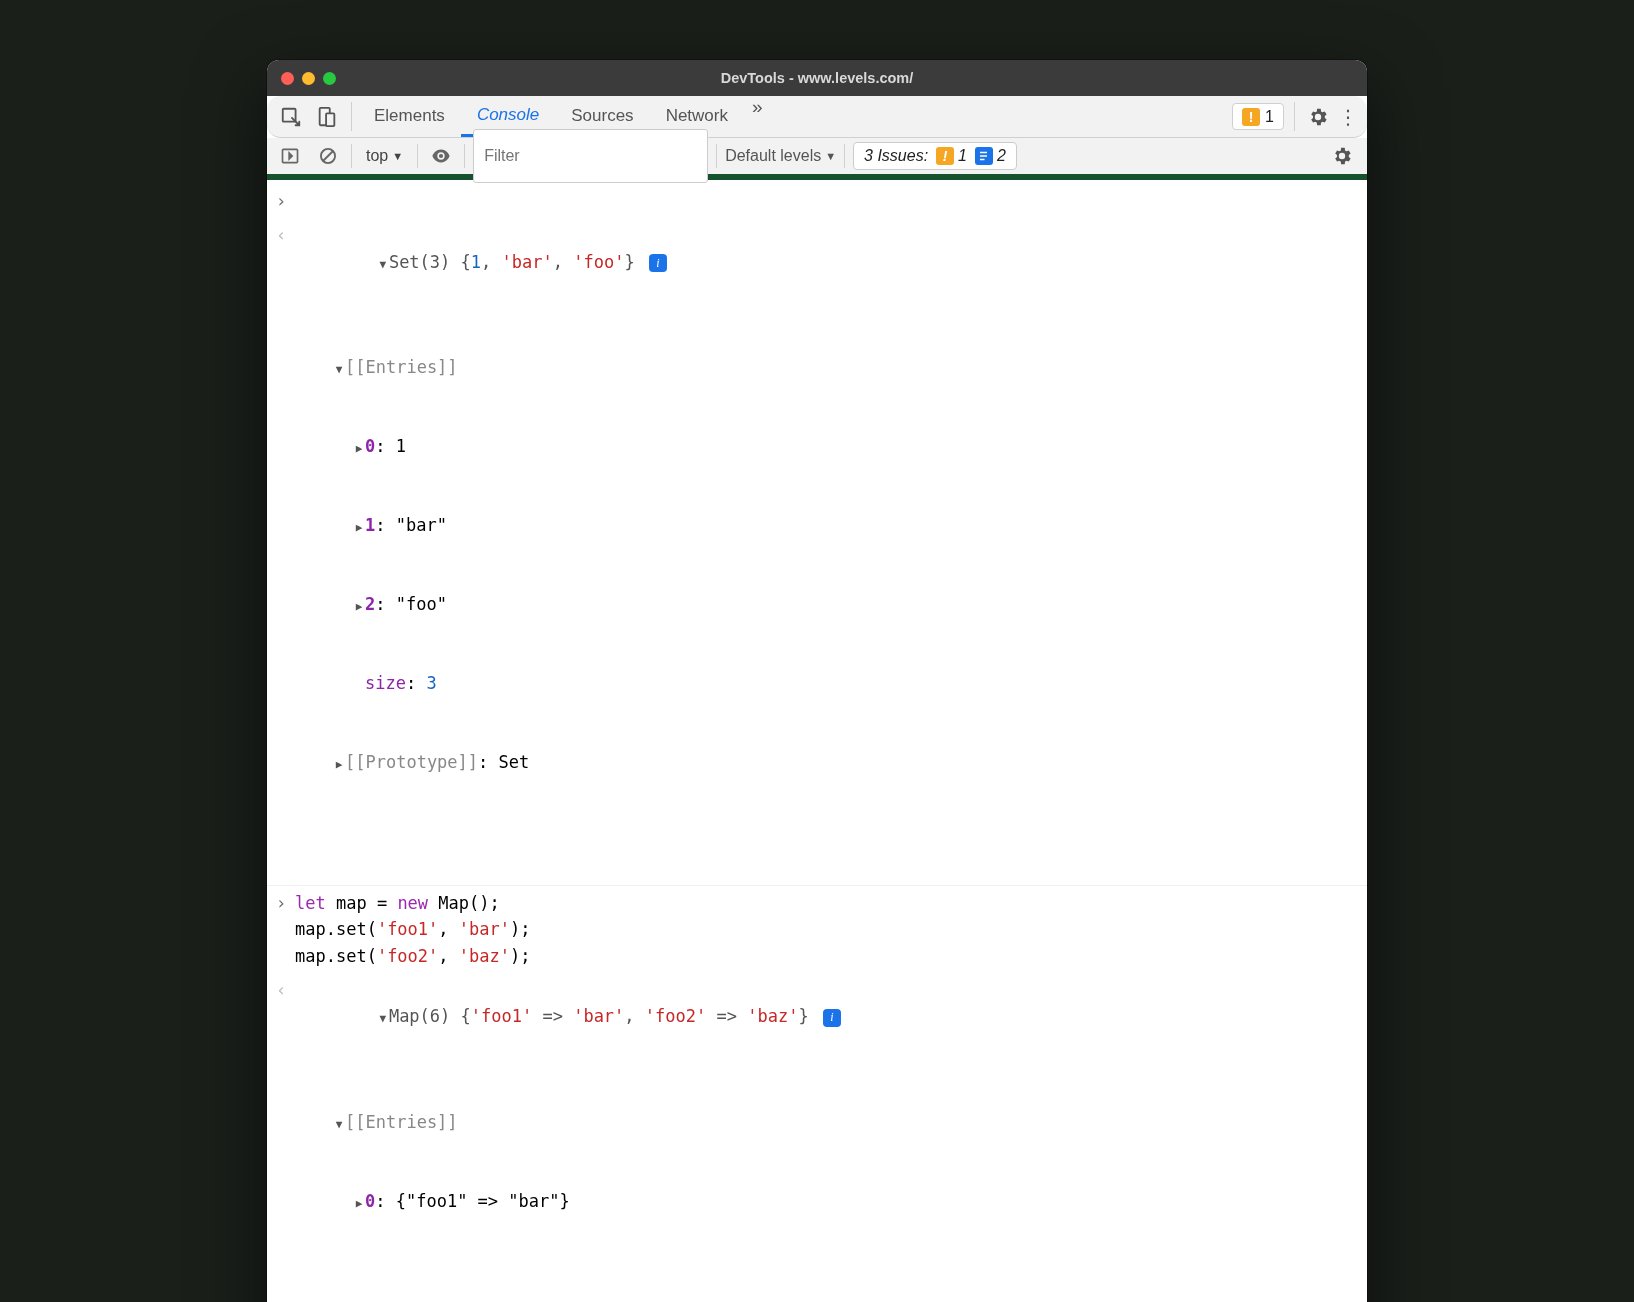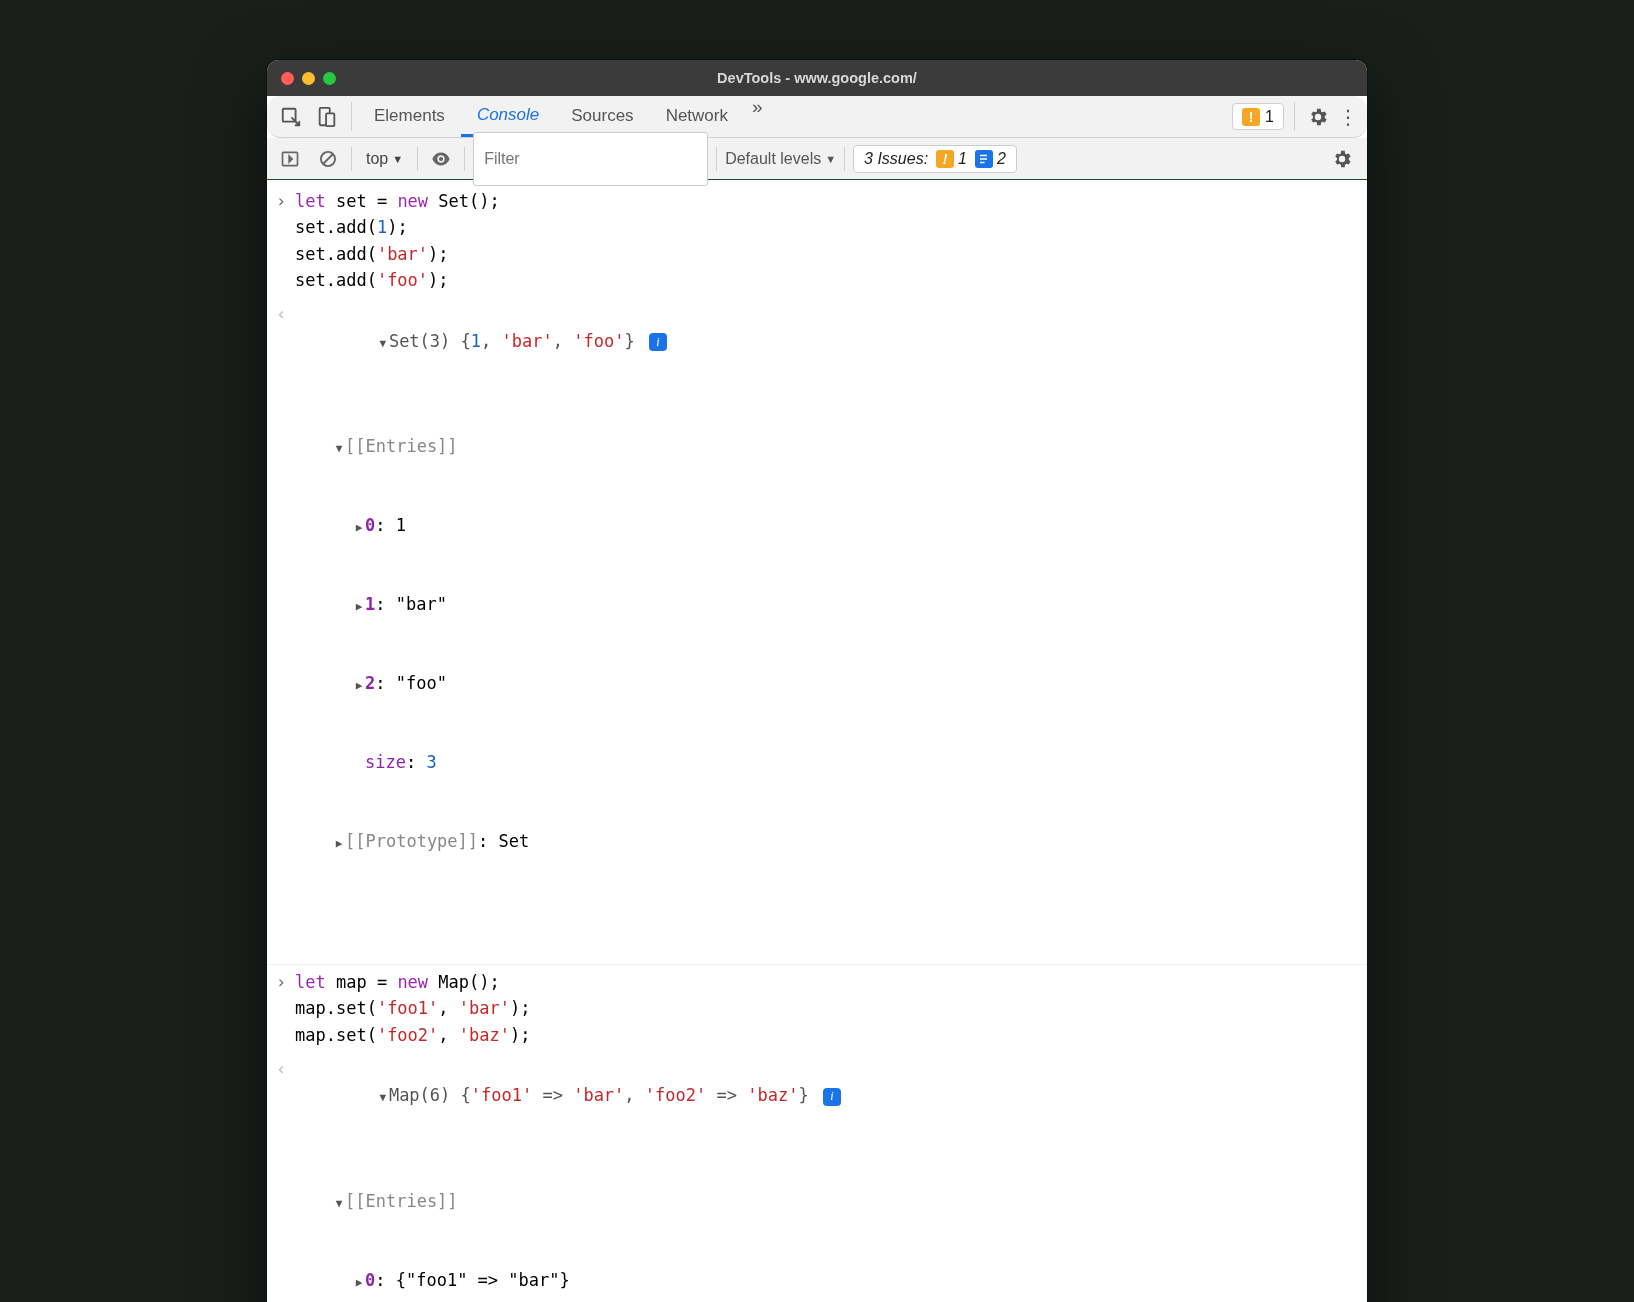--- a/index.html
+++ b/index.html
@@ -97,21 +97,21 @@
     width: 18px; height: 18px;
     background: #1a73e8;
     border-radius: 3px;
     color: #fff;
     font-weight: bold;
     display: flex; align-items: center; justify-content: center;
     font-size: 14px;
   }
   .toolbar {
     height: 42px;
-    border-bottom: 1px solid #14532d;
+    border-bottom: 6px solid #14532d;
     background: #f2f2f2;
     display: flex;
     align-items: center;
     padding: 0 8px;
     gap: 8px;
     font-size: 16px;
     color: #444;
   }
   .toolbar .tbtn {
     display: flex;
@@ -236,21 +236,21 @@
 <body>
 
 <div class="window">
 
   <div class="titlebar">
     <div class="traffic">
       <div class="dot red"></div>
       <div class="dot yellow"></div>
       <div class="dot green"></div>
     </div>
-    <div class="title">DevTools - www.google.com/</div>
+    <div class="title">DevTools - www.levels.com/</div>
   </div>
 
   <div class="tabbar">
     <div class="icon-btn">
       <svg width="22" height="22" viewBox="0 0 24 24" fill="none" stroke="currentColor" stroke-width="2">
         <rect x="3" y="3" width="14" height="14" rx="1"></rect>
         <path d="M13 13 L21 21 M17 21 L21 21 L21 17" stroke-linecap="round"></path>
       </svg>
     </div>
     <div class="icon-btn">
@@ -331,24 +331,20 @@
       <svg width="22" height="22" viewBox="0 0 24 24" fill="currentColor">
           <path d="M19.4 13a7.5 7.5 0 0 0 0-2l2-1.6-2-3.4-2.4.9a7.4 7.4 0 0 0-1.7-1L15 3h-4l-.3 2.9a7.4 7.4 0 0 0-1.7 1l-2.4-.9-2 3.4L6.6 11a7.5 7.5 0 0 0 0 2l-2 1.6 2 3.4 2.4-.9a7.4 7.4 0 0 0 1.7 1L11 21h4l.3-2.9a7.4 7.4 0 0 0 1.7-1l2.4.9 2-3.4Zm-7.4 2.5A3.5 3.5 0 1 1 15.5 12 3.5 3.5 0 0 1 12 15.5Z"></path>
         </svg>
     </div>
   </div>
 
   <div class="console">
 
     <div class="row no-border">
       <div class="gutter prompt">›</div>
-      <div class="content"><span class="kw">let</span><span> set = </span><span class="new">new</span><span> Set();</span>
-<span>set.add(</span><span class="num">1</span><span>);</span>
-<span>set.add(</span><span class="str">'bar'</span><span>);</span>
-<span>set.add(</span><span class="str">'foo'</span><span>);</span></div>
     </div>
 
     <div class="row">
       <div class="gutter result">‹</div>
       <div class="content">
         <span class="tri open"></span><span class="italic obj-summary"><span>Set(3) {</span><span class="num">1</span><span>, </span><span class="str">'bar'</span><span>, </span><span class="str">'foo'</span><span>}</span></span> <span class="info-badge">i</span>
         <div class="tree">
           <div class="node indent1"><span class="tri open"></span><span class="dim">[[Entries]]</span></div>
           <div class="node indent2"><span class="tri closed"></span><span class="propIdx">0</span><span>: </span><span>1</span></div>
           <div class="node indent2"><span class="tri closed"></span><span class="propIdx">1</span><span>: </span><span>"bar"</span></div>

